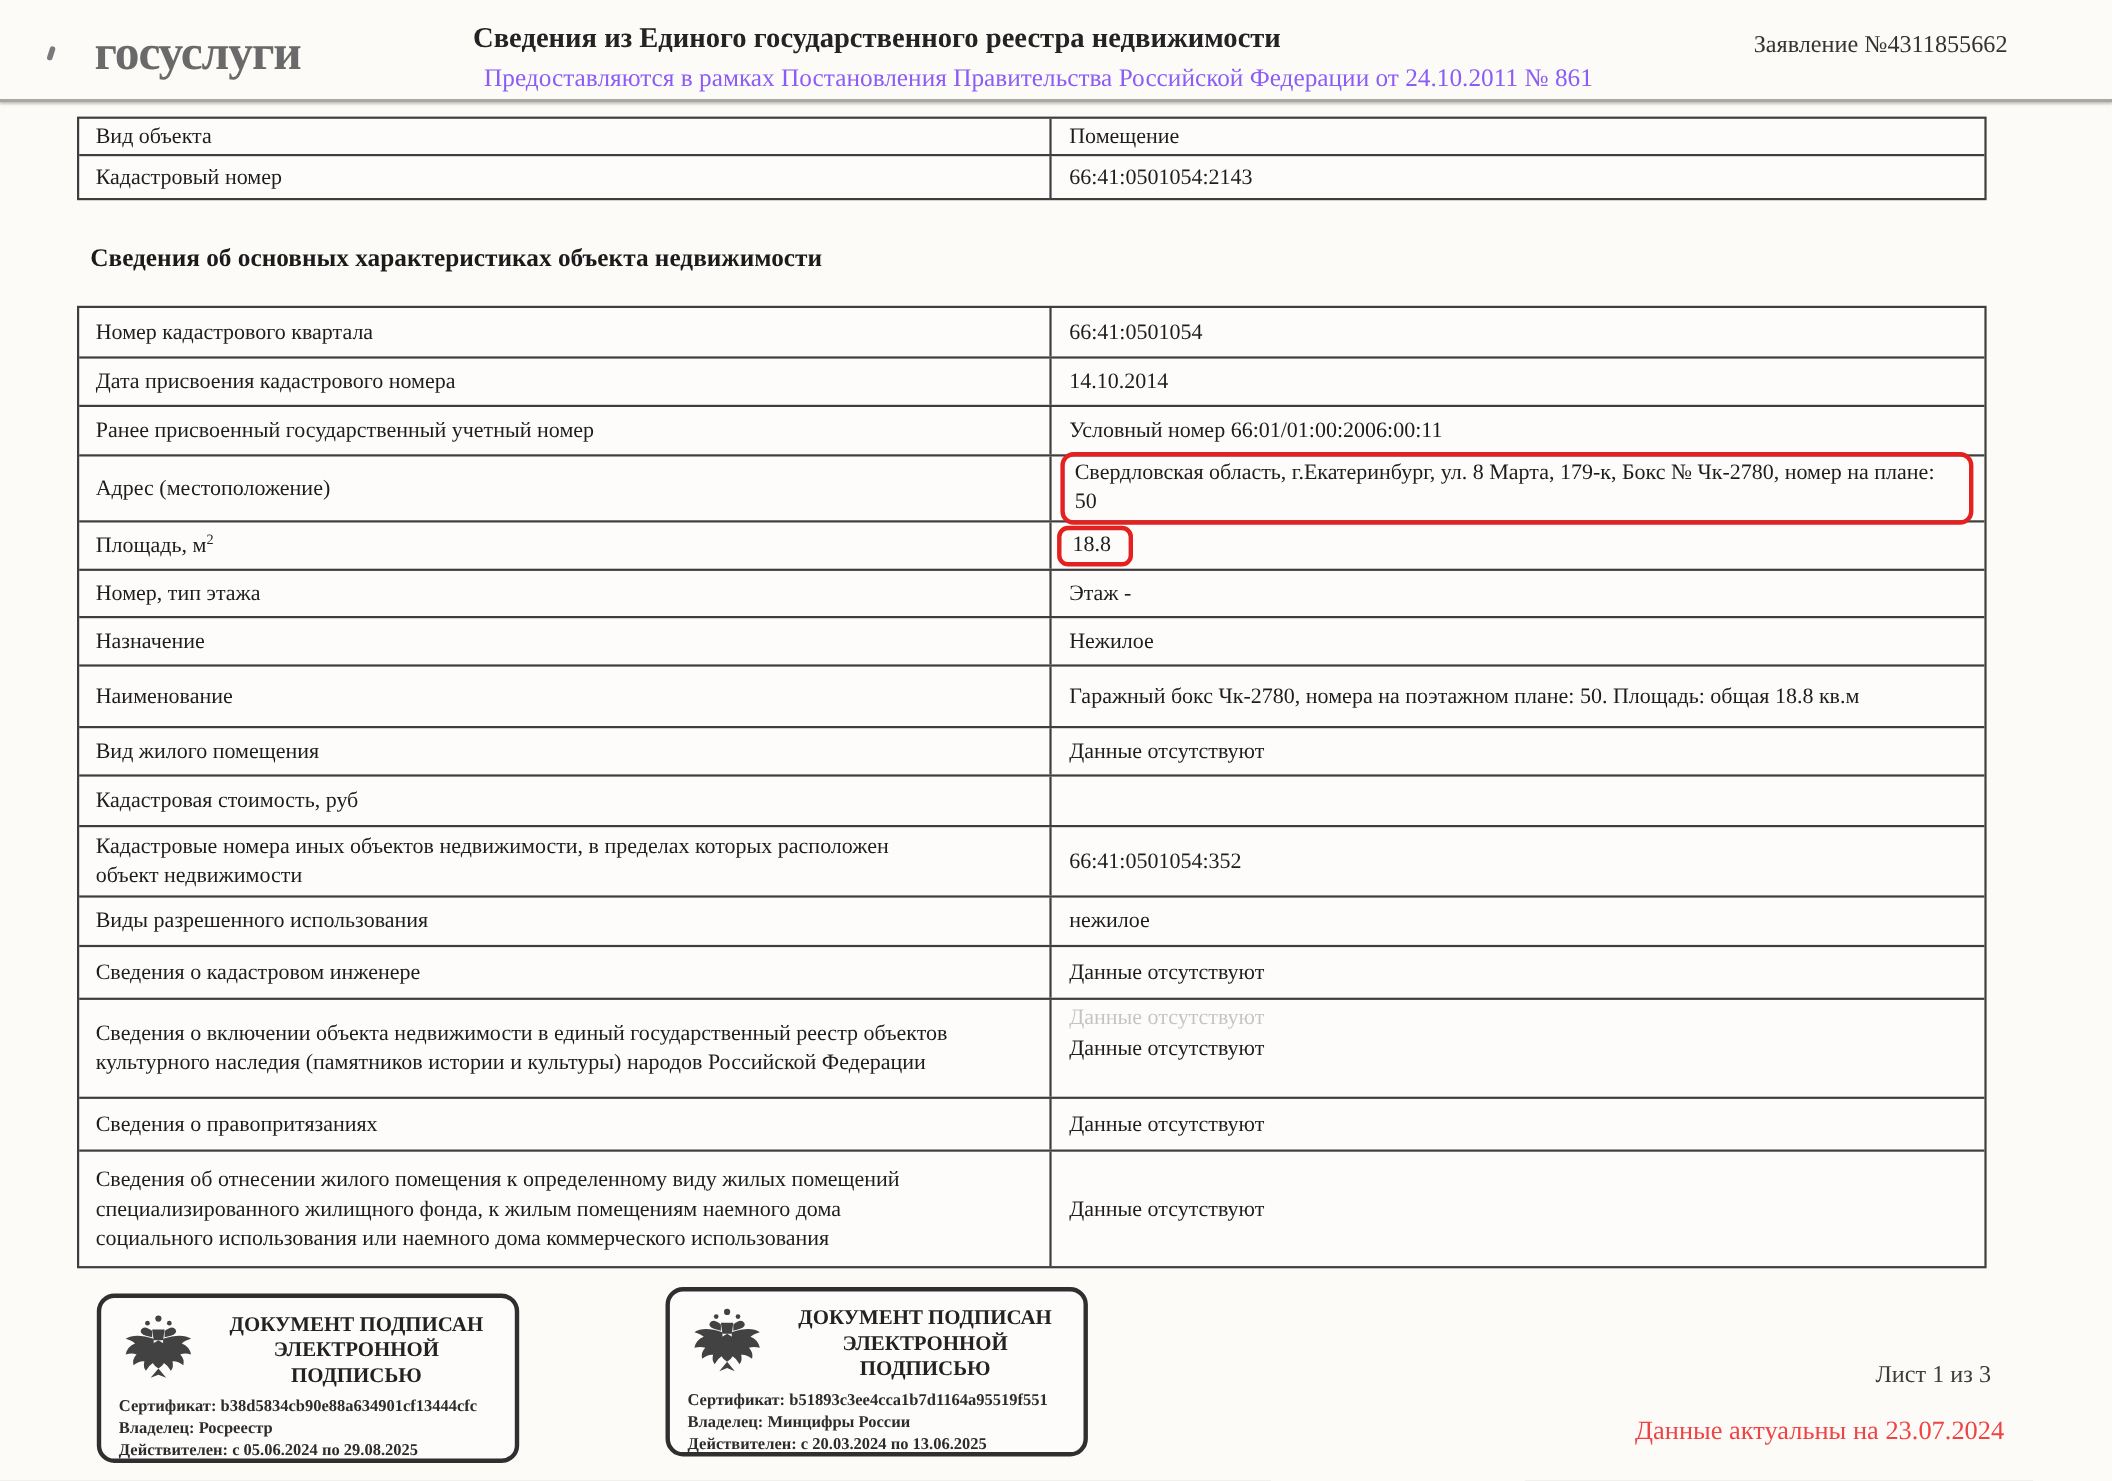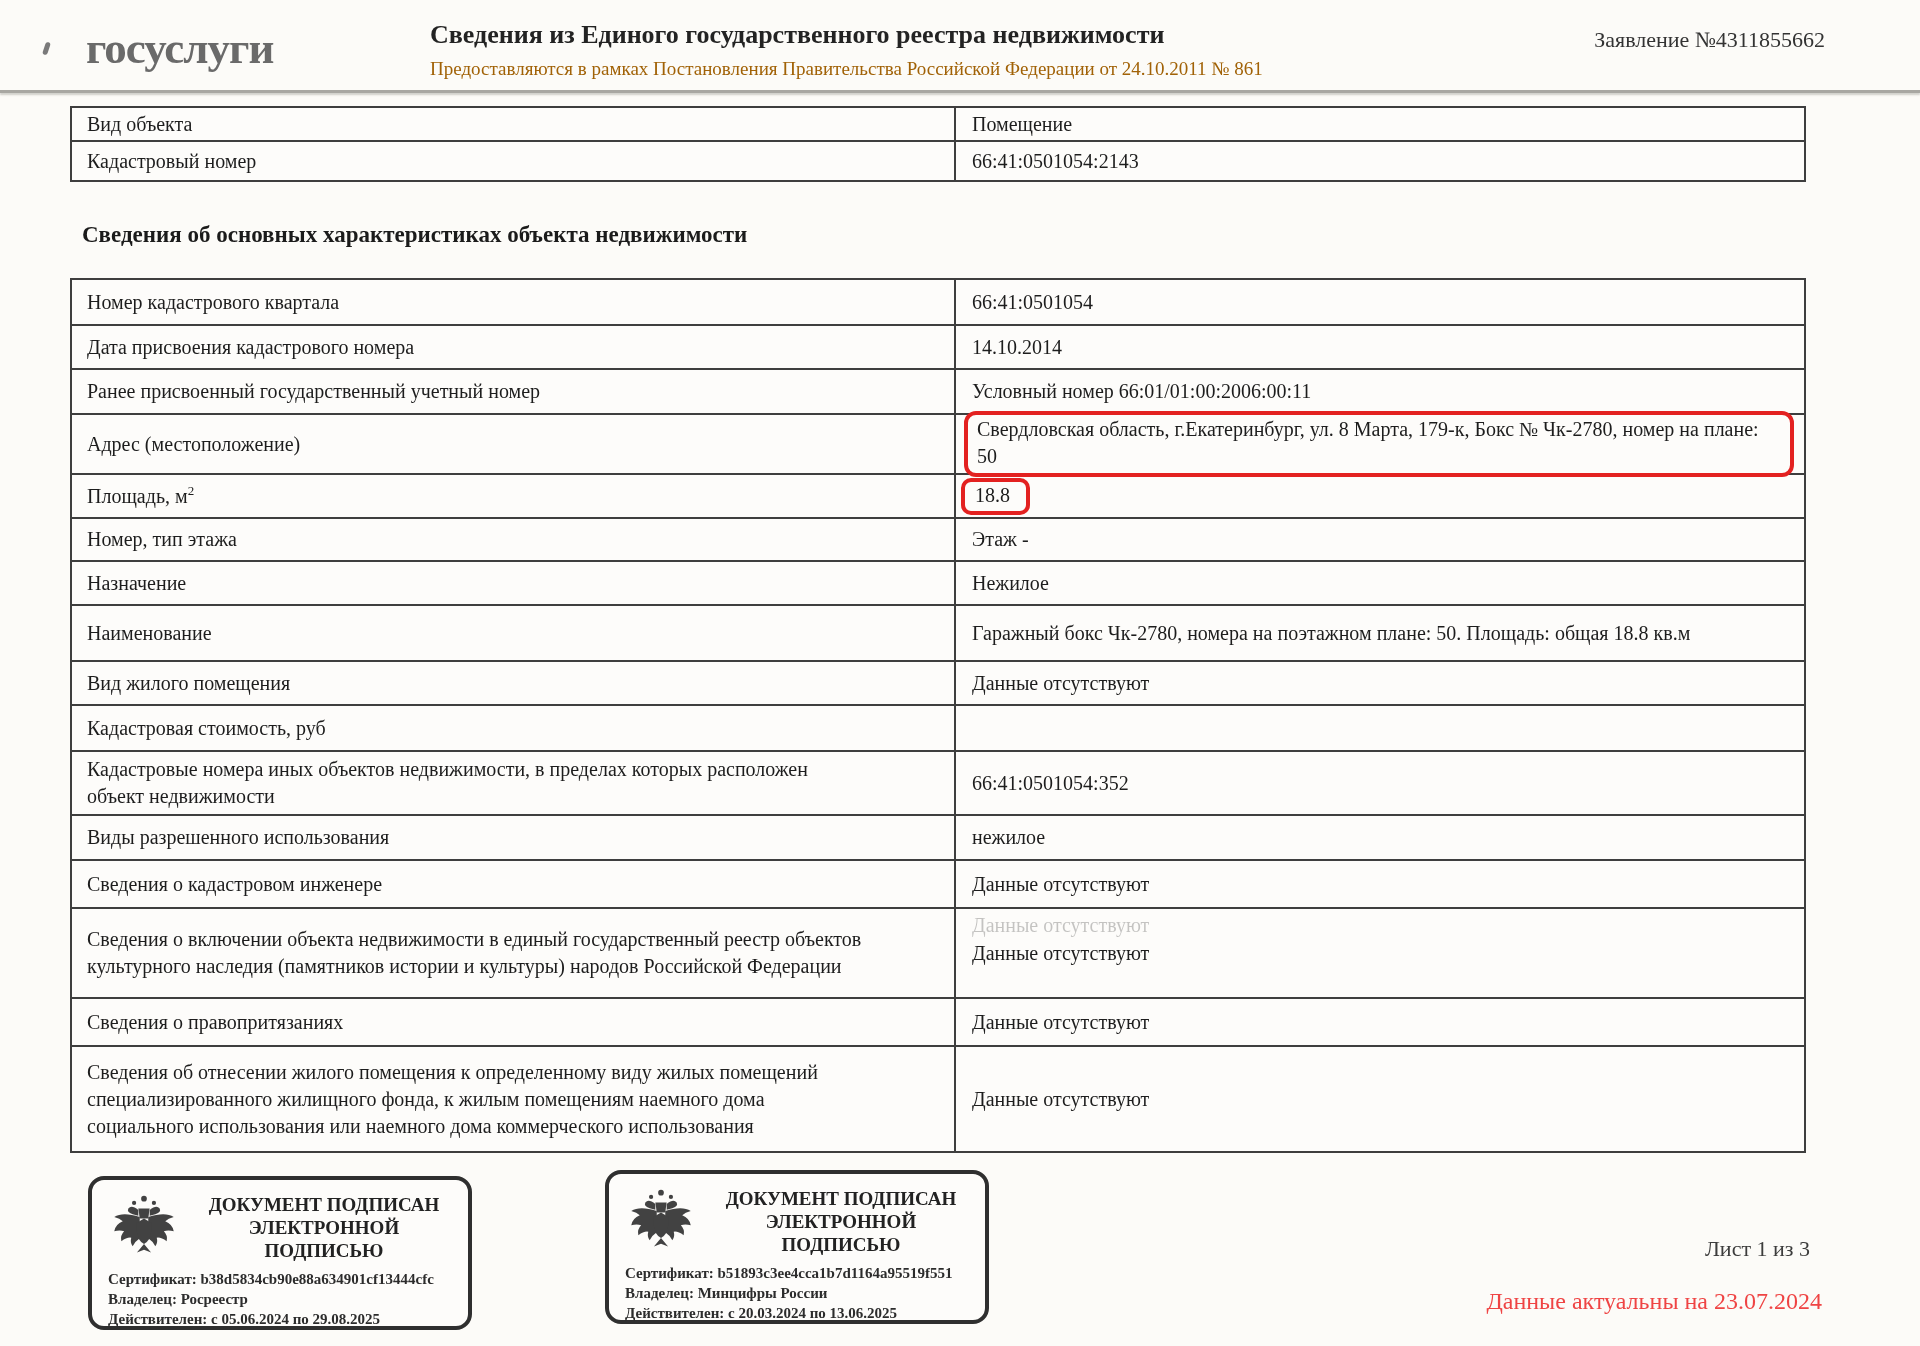--- a/index.html
+++ b/index.html
@@ -5,21 +5,21 @@
   html,body{margin:0;padding:0;background:#e8e8e6;}
   .page{position:relative;width:1920px;height:1346px;background:#fcfbf8;
         font-family:Liberation Serif, serif;color:#1d1d1d;overflow:hidden;}
 
   
   .logo{position:absolute;left:86px;top:22px;font-size:45px;font-weight:bold;
         color:#6a6a6a;letter-spacing:-1px;}
   .scan-mark{position:absolute;left:44px;top:42px;width:5px;height:13px;background:#7a7a7a;
         border-radius:3px;transform:rotate(18deg);}
   .doc-title{position:absolute;left:430px;top:20px;font-size:26px;font-weight:bold;color:#232323;}
-  .doc-subtitle{position:absolute;left:430px;top:58px;font-size:19px;color:#a16207;}
+  .doc-subtitle{position:absolute;left:440px;top:58px;font-size:23px;color:#8b5cf6;}
   .application{position:absolute;right:95px;top:27px;font-size:22px;color:#333;}
   .header-rule{position:absolute;left:0;top:90px;width:1920px;height:3px;background:#a8a7a2;
         box-shadow:0 2px 2px rgba(150,150,145,.45);}
 
   
   .tbl{position:absolute;left:70px;width:1736px;border:2px solid #3e3e3e;box-sizing:border-box;
        background:rgba(255,255,255,.35);}
   .row{display:flex;border-top:2px solid #3e3e3e;box-sizing:border-box;}
   .row:first-child{border-top:none;}
   .cell-l{width:884px;min-width:884px;border-right:2px solid #3e3e3e;display:flex;align-items:center;

